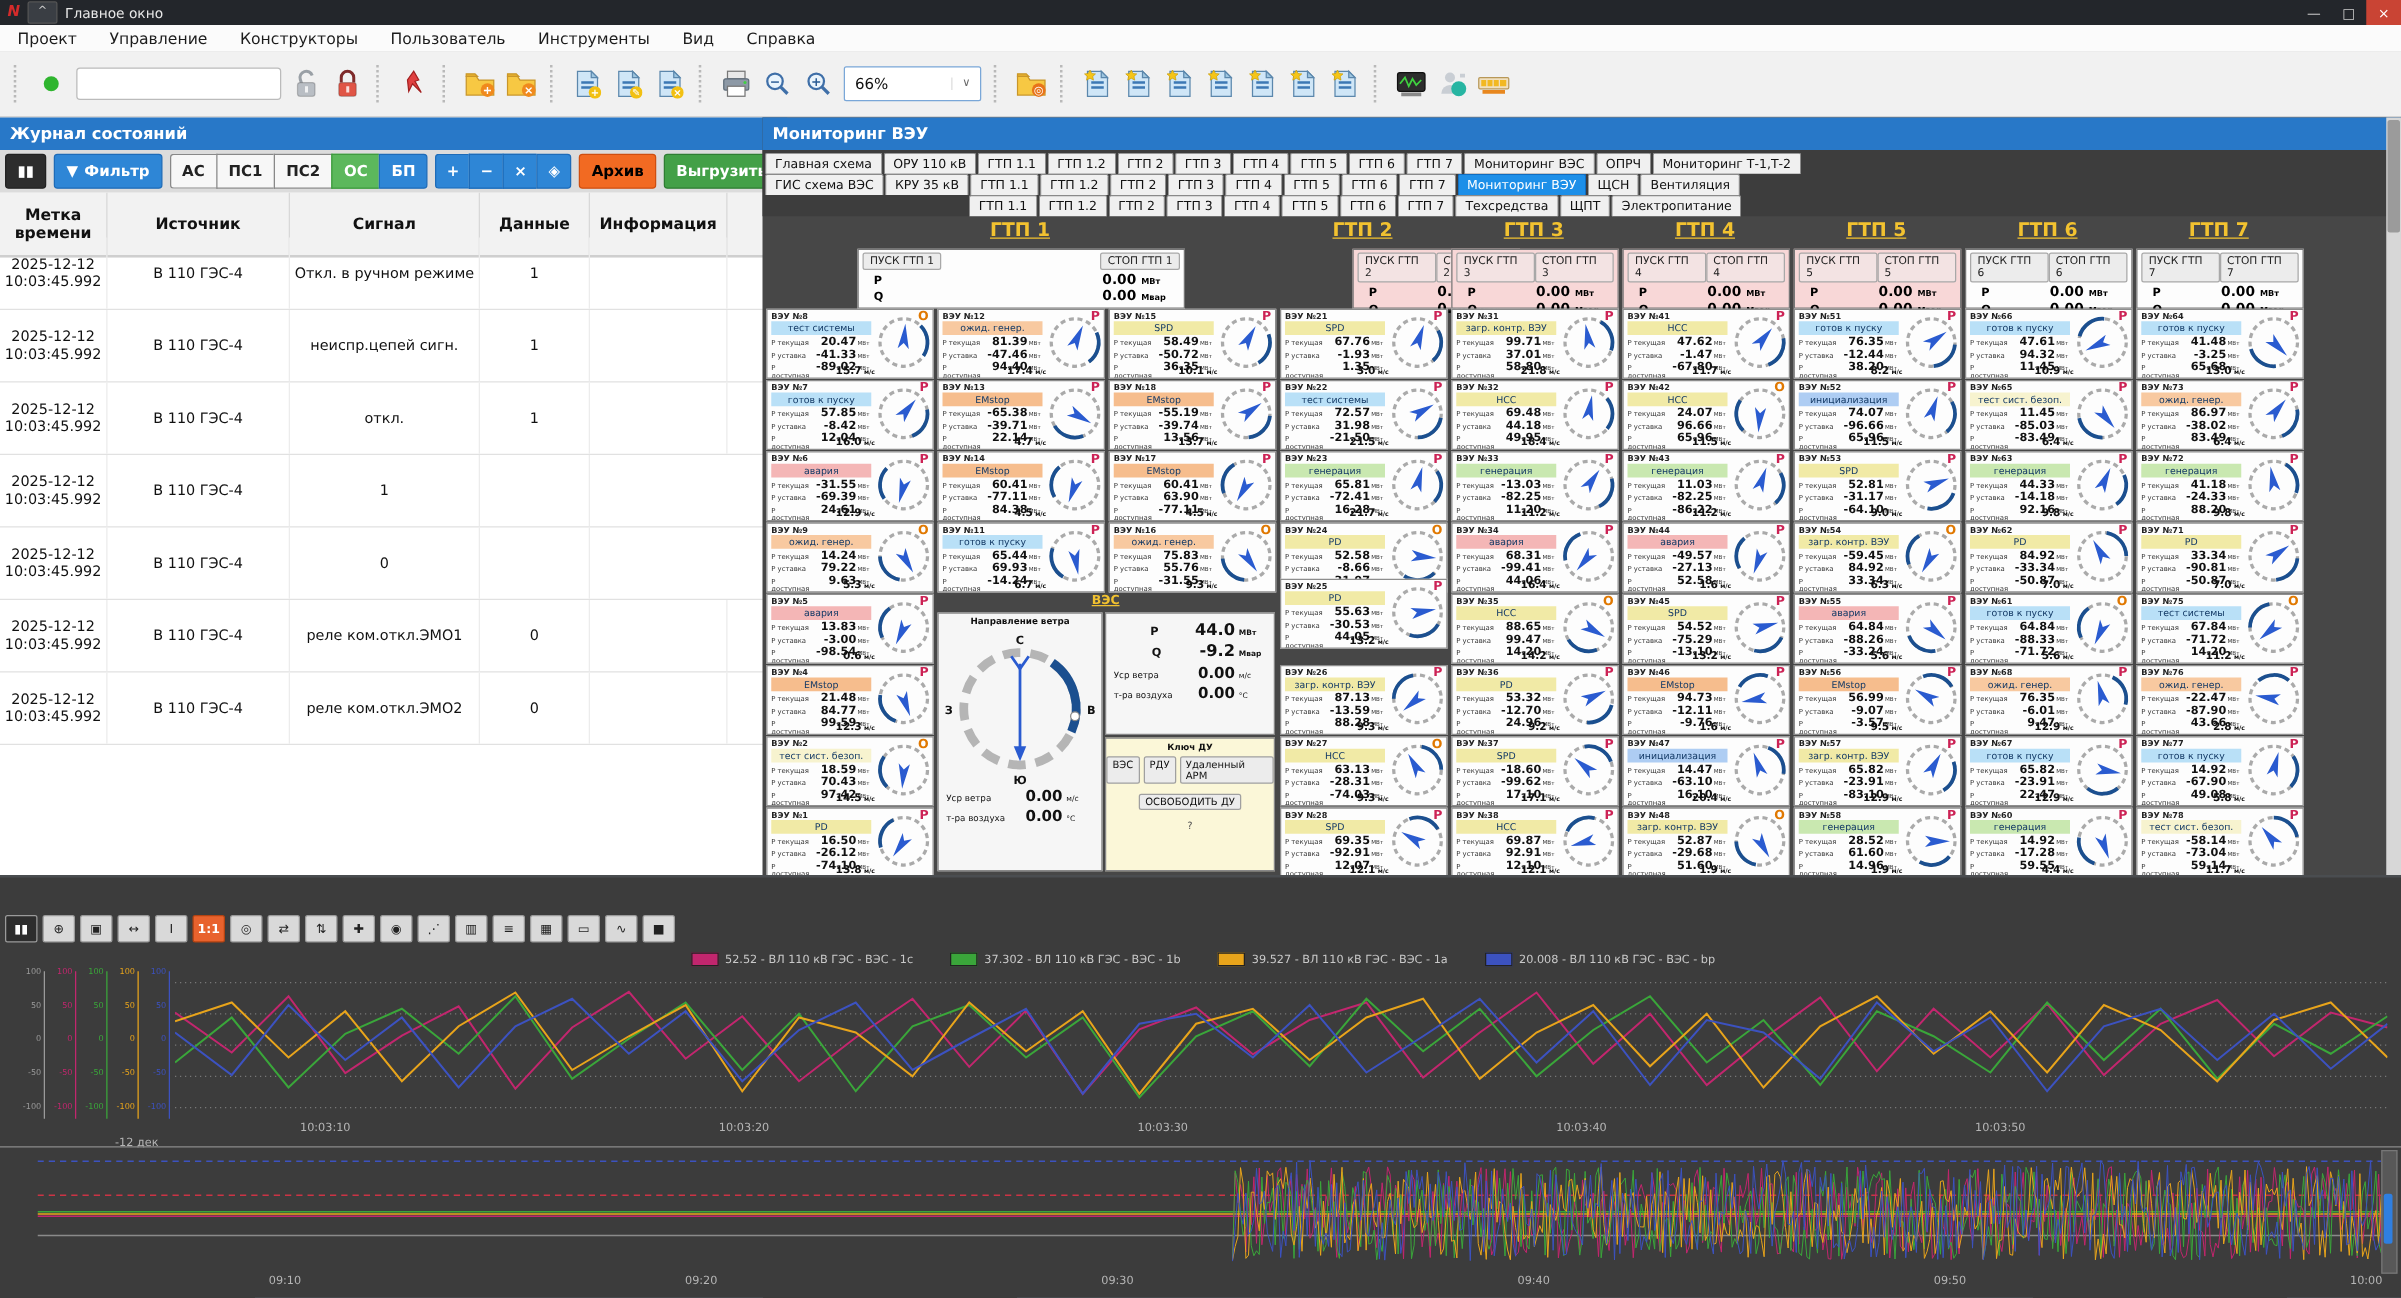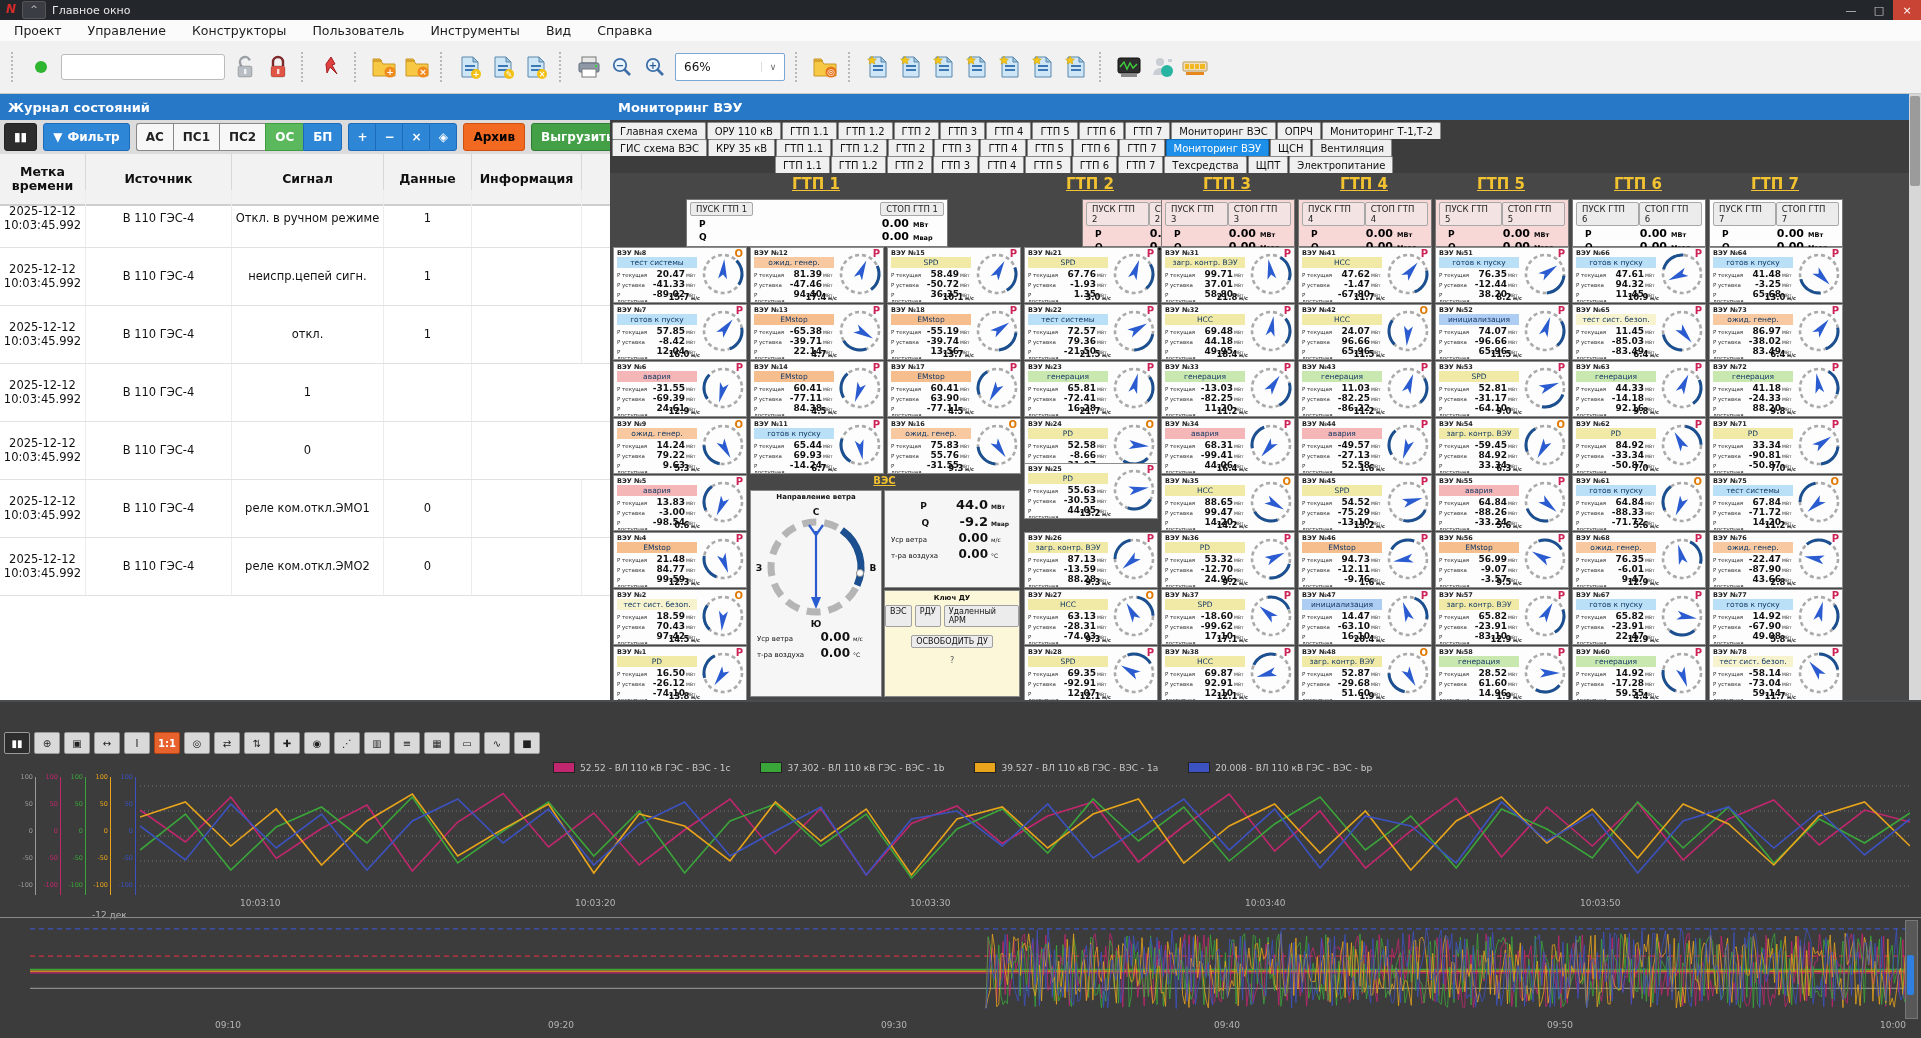--- a/index.html
+++ b/index.html
@@ -1076,21 +1076,21 @@
     <div class="c-letter" style="color:#cc2255">P</div>
     <div class="c-status" style="background:#b9e0f7">тест системы</div>
     <div class="c-rows">
       <div class="c-row">
               <span class="cl">Р текущая</span>
               <span class="cv">72.57</span>
               <span class="cu">МВт</span>
             </div>
       <div class="c-row">
               <span class="cl">Р уставка</span>
-              <span class="cv">79.36</span>
+              <span class="cv">31.98</span>
               <span class="cu">МВт</span>
             </div>
       <div class="c-row">
               <span class="cl">Р доступная</span>
               <span class="cv">-21.50</span>
               <span class="cu">МВт</span>
             </div>
     </div>
     <div class="c-wind">21.5<span class="wu"> м/с</span></div>
     <svg class="c-gauge" width="44" height="44" viewBox="0 0 44 44">

